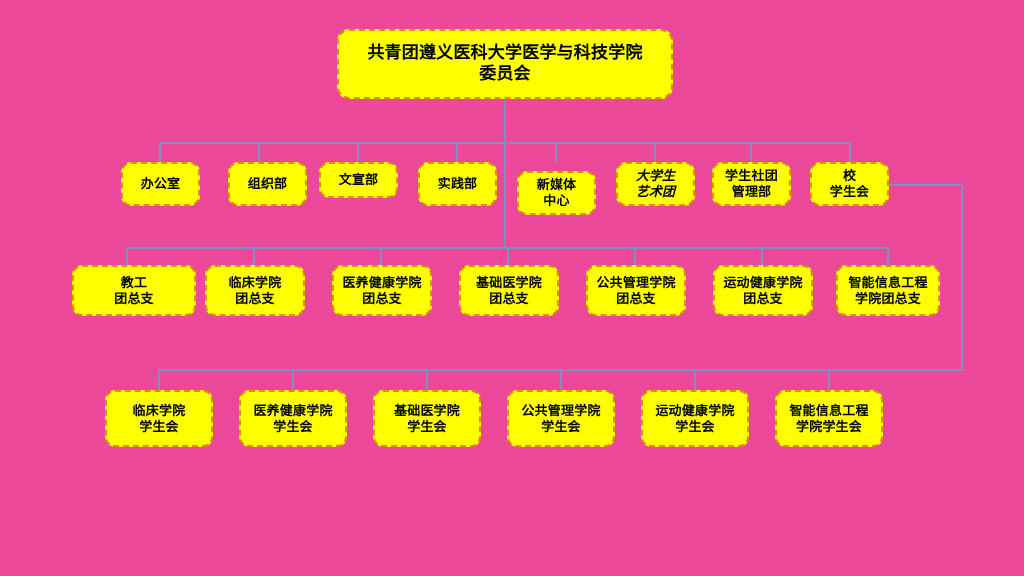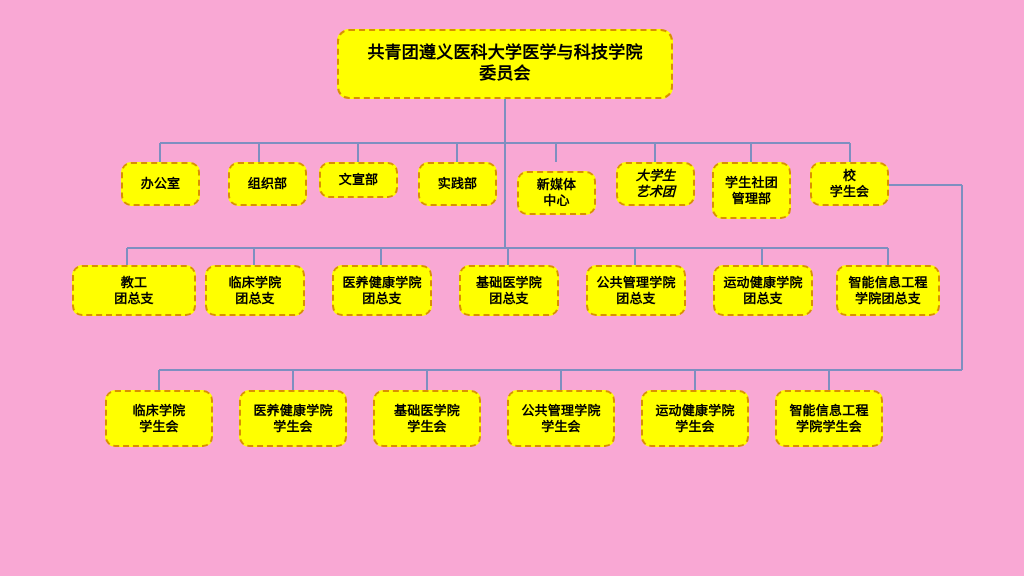--- a/index.html
+++ b/index.html
@@ -8,21 +8,21 @@
     padding: 0;
     background: #ffffff;
   }
   body {
     font-family: "Liberation Sans", "DejaVu Sans", sans-serif;
   }
   #canvas {
     position: relative;
     width: 1024px;
     height: 576px;
-    background: #f9a8d4;
+    background: #ec4899;
     overflow: hidden;
   }
   #connectors {
     position: absolute;
     left: 0;
     top: 0;
     width: 1024px;
     height: 576px;
     pointer-events: none;
   }
@@ -99,21 +99,21 @@
 
   <div id="departments-layer">
       <div class="node dept" style="left: 121px; top: 162px; width: 79px; height: 44px;">办公室</div>
       <div class="node dept" style="left: 220px; top: 162px; width: 79px; height: 44px; margin-left: 8px;">组织部</div>
       <div class="node dept" style="left: 319px; top: 162px; width: 79px; height: 36px;">文宣部</div>
       <div class="node dept" style="left: 418px; top: 162px; width: 79px; height: 44px;">实践部</div>
       <div class="node dept" style="left: 517px; top: 171px; width: 79px; height: 44px;">新媒体
 中心</div>
       <div class="node dept" style="left: 616px; top: 162px; width: 79px; height: 44px; font-style: italic;">大学生
 艺术团</div>
-      <div class="node dept" style="left: 712px; top: 162px; width: 79px; height: 57px;">学生社团
+      <div class="node dept" style="left: 712px; top: 162px; width: 79px; height: 44px;">学生社团
 管理部</div>
       <div class="node dept" style="left: 810px; top: 162px; width: 79px; height: 44px;">校
 学生会</div>
     </div>
   <div id="branches-layer">
       <div class="node branch" style="left: 72px; top: 265px; width: 124px; height: 51px;">教工
 团总支</div>
       <div class="node branch" style="left: 205px; top: 265px; width: 100px; height: 51px;">临床学院
 团总支</div>
       <div class="node branch" style="left: 332px; top: 265px; width: 100px; height: 51px;">医养健康学院

